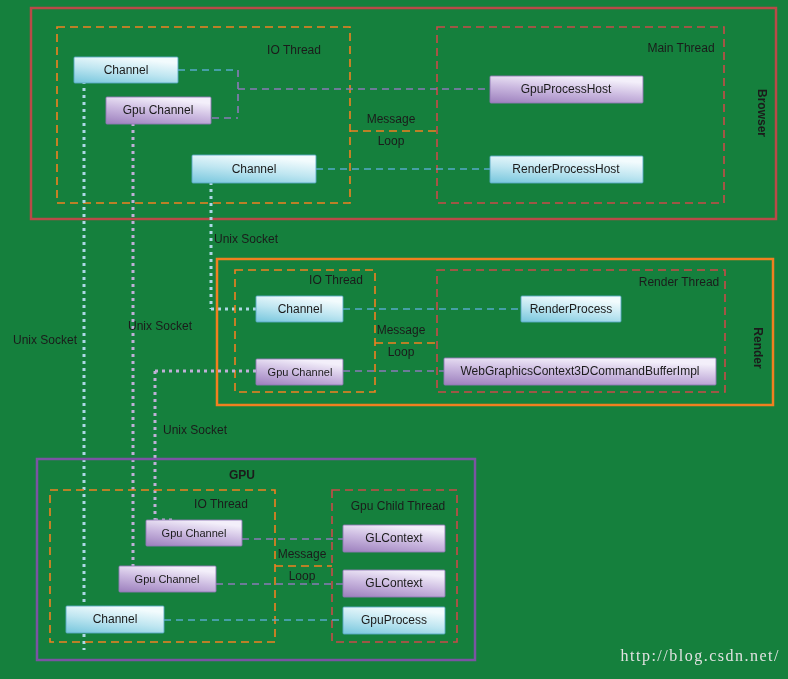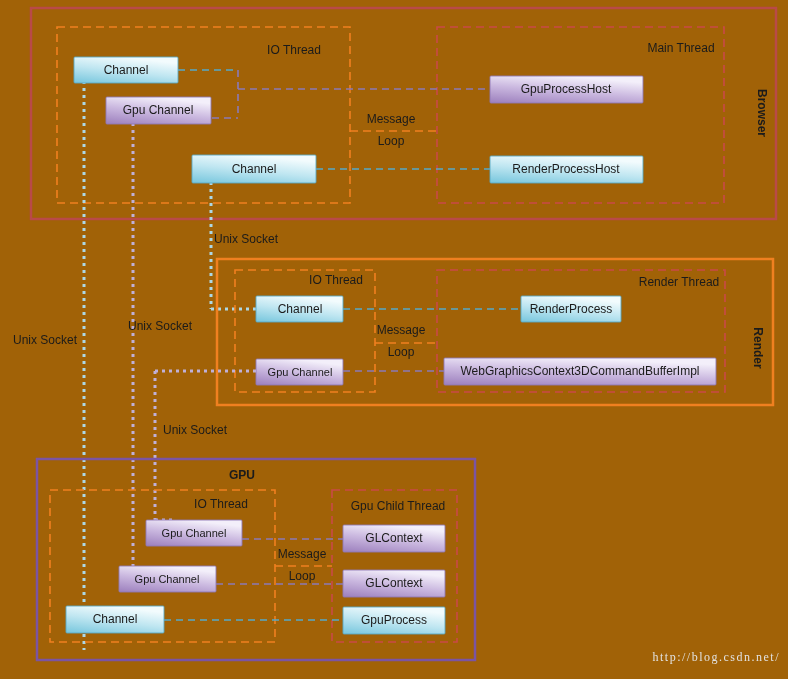--- a/index.html
+++ b/index.html
@@ -4,21 +4,21 @@
 <style>
   html, body {
     margin: 0;
     padding: 0;
     background: #ffffff;
   }
   #diagram-root {
     position: relative;
     width: 788px;
     height: 679px;
-    background: #a16207;
+    background: #15803d;
     font-family: "Liberation Sans", sans-serif;
     overflow: hidden;
   }
   svg.layer {
     position: absolute;
     left: 0;
     top: 0;
     width: 788px;
     height: 679px;
   }
@@ -59,21 +59,21 @@
     font-size: 12px;
     fill: #1b1b1b;
     text-anchor: middle;
     dominant-baseline: middle;
   }
   .watermark {
     position: absolute;
     right: 8px;
     bottom: 14px;
     font-family: "Liberation Serif", serif;
-    font-size: 12px;
+    font-size: 16px;
     letter-spacing: 1.5px;
     color: #e2e2e2;
     user-select: none;
     white-space: nowrap;
   }
 </style>
 </head>
 <body>
 
 <div id="diagram-root">

